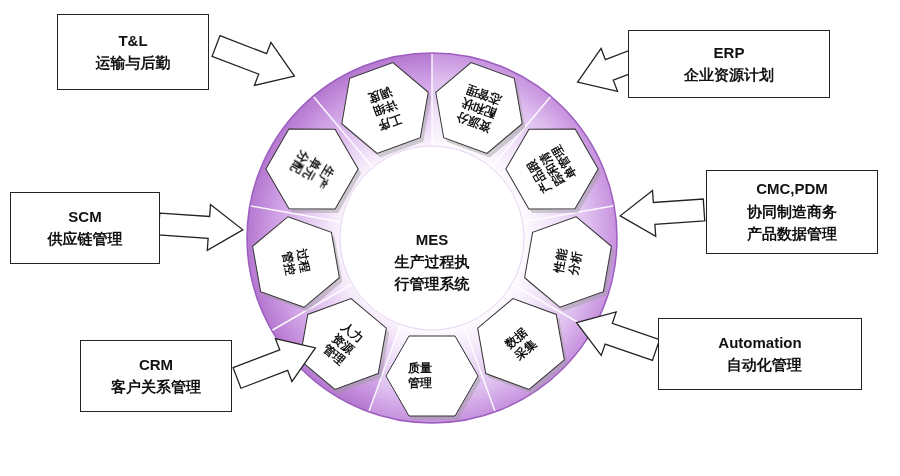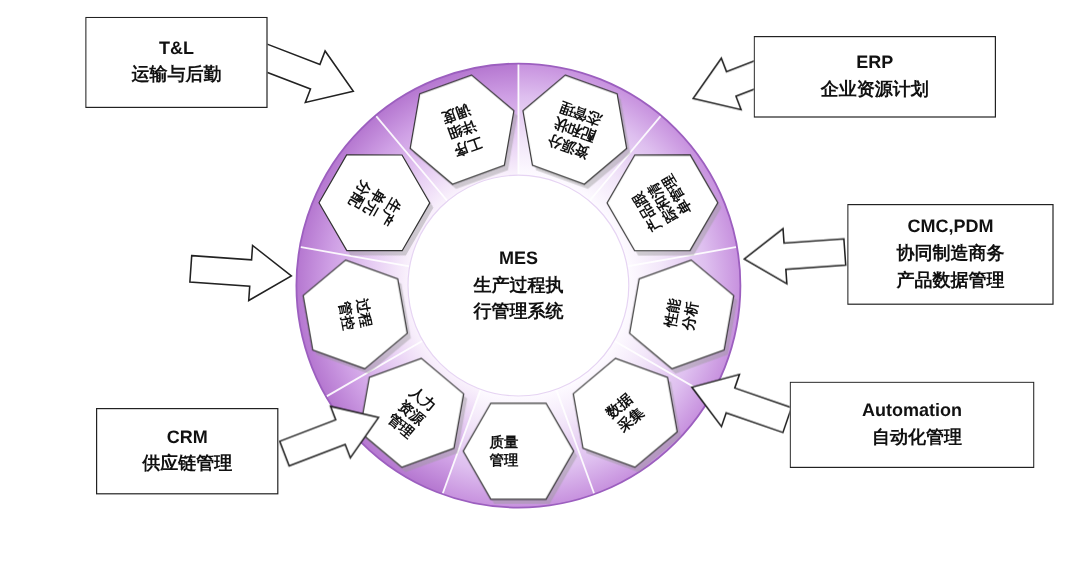--- a/index.html
+++ b/index.html
@@ -7,21 +7,21 @@
     position:relative;width:900px;height:476px;background:#ffffff;overflow:hidden;
     font-family:"Liberation Sans","DejaVu Sans",sans-serif;color:#111;
   }
   .stage svg{position:absolute;left:0;top:0;}
   .hex-label{
     position:absolute;width:86px;text-align:center;font-weight:700;font-size:12px;
     line-height:1.22;white-space:pre-line;color:#111;pointer-events:none;
   }
   .center-label{
     position:absolute;width:150px;text-align:center;font-weight:700;font-size:15px;
-    line-height:1.45;white-space:pre-line;color:#111;
+    line-height:1.45;white-space:pre-line;color:#111;margin-top:24px;
   }
   .ext-box{
     position:absolute;background:#ffffff;border:1px solid #222;
     display:flex;align-items:center;justify-content:center;text-align:center;
     font-weight:700;font-size:15px;line-height:1.5;white-space:pre-line;
   }
 </style>
 </head>
 <body>
 
@@ -125,25 +125,27 @@
 管理</div>
   <div class="hex-label" style="left:343px;top:344px;transform:translate(-50%,-50%) rotate(40deg);">人力
 资源
 管理</div>
   <div class="hex-label" style="left:296px;top:262px;transform:translate(-50%,-50%) rotate(80deg);">过程
 管控</div>
   <div class="hex-label" style="left:312px;top:169px;transform:translate(-50%,-50%) rotate(120deg);">生产
 单元
 分配</div>
 
-  <div class="ext-box" style="left:71px;top:14px;width:150px;height:74px;">T&amp;L
+  <div class="ext-box" style="left:57px;top:14px;width:150px;height:74px;">T&amp;L
 运输与后勤</div>
   <div class="ext-box" style="left:628px;top:30px;width:200px;height:66px;">ERP
 企业资源计划</div>
+  <div class="ext-box" style="left:10px;top:192px;width:148px;height:70px;">SCM
+供应链管理</div>
   <div class="ext-box" style="left:706px;top:170px;width:170px;height:82px;">CMC,PDM
 协同制造商务
 产品数据管理</div>
   <div class="ext-box" style="left:80px;top:340px;width:150px;height:70px;">CRM
-供应链管理</div>
+客户关系管理</div>
   <div class="ext-box" style="left:658px;top:318px;width:202px;height:70px;text-align:right;">Automation
 自动化管理</div>
 
 </div>
 
 </body></html>

